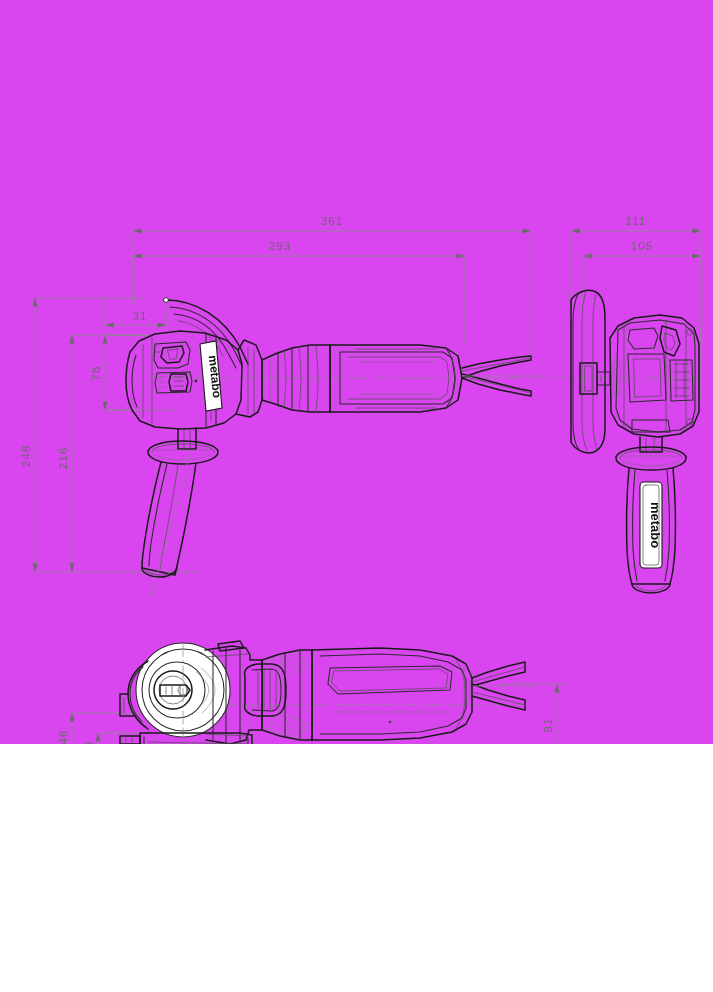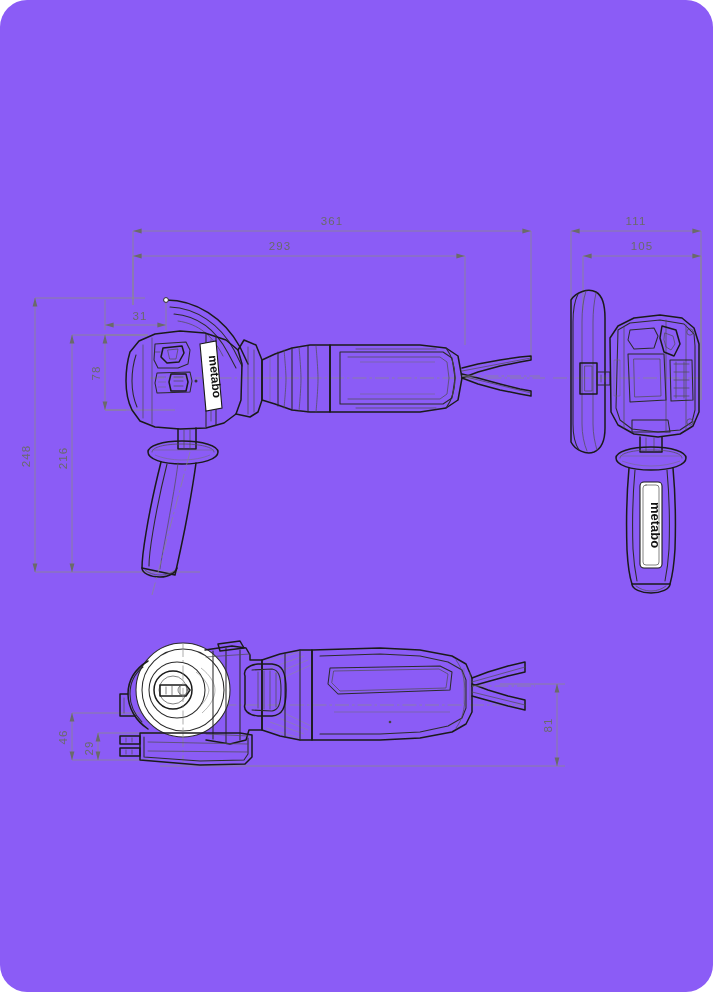--- a/index.html
+++ b/index.html
@@ -6,24 +6,23 @@
     margin: 0;
     padding: 0;
     background: #ffffff;
   }
   body {
     font-family: "Liberation Sans", sans-serif;
   }
   #page {
     position: relative;
     width: 713px;
-    height: 992px;
-    background: #8b5cf6;
+    height: 744px;
+    background: #d946ef;
     overflow: hidden;
-    border-radius: 27px;
   }
   #drawing {
     position: absolute;
     left: 0;
     top: 0;
     width: 713px;
     height: 992px;
   }
   .dim-text {
     font-family: "Liberation Sans", sans-serif;

